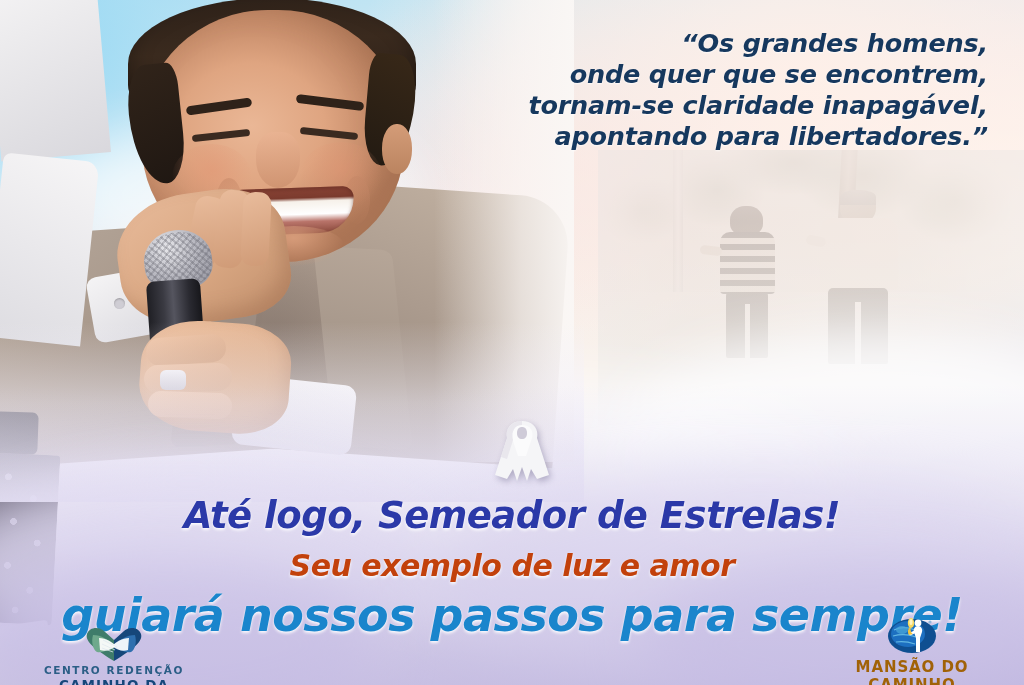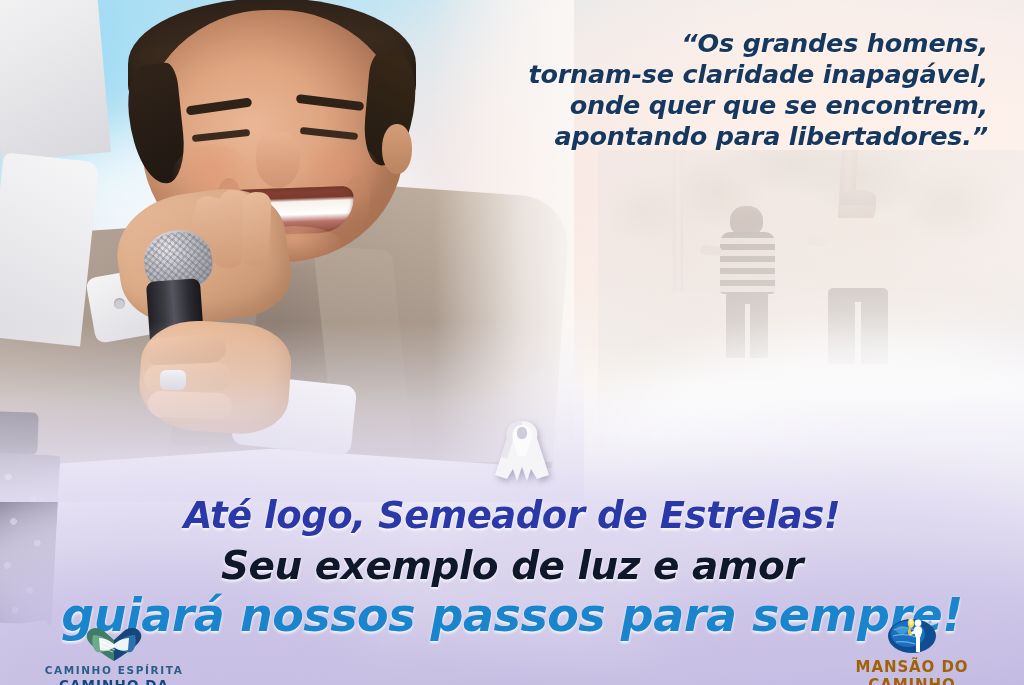--- a/index.html
+++ b/index.html
@@ -346,21 +346,21 @@
     position:absolute; left:0; top:486px; width:1024px; text-align:center;
   }
   .hl{
     font-family:"DejaVu Sans", sans-serif;
     font-weight:bold; font-style:italic;
     letter-spacing:-0.5px;
     text-shadow:0 2px 3px rgba(255,255,255,0.85), 0 0 1px rgba(255,255,255,0.9);
     margin-top:9px;
   }
   .hl1{ font-size:37px; line-height:42px; color:#2b39a8; }
-  .hl2{ font-size:39px; line-height:40px; color:#0f172a; }
+  .hl2{ font-size:30px; line-height:40px; color:#c2410c; }
   .hl3{ font-size:46px; line-height:41px; color:#1a85cc; }
 
   
   .logo-left{
     position:absolute; left:14px; top:626px; width:200px; text-align:center;
   }
   .logo-right{
     position:absolute; right:12px; top:620px; width:200px; text-align:center;
   }
   .logo-mark{ display:flex; justify-content:center; align-items:flex-end; height:36px; }
@@ -471,22 +471,22 @@
   </div>
 
   <div class="cloud cl4"></div>
   <div class="cloud cl5"></div>
   <div class="cloud cl7"></div>
   <div class="cloud cl8"></div>
   <div class="bg-lav"></div>
 
   <div class="quote">
     <div class="quote-line">“Os grandes homens,</div>
+    <div class="quote-line">onde quer que se encontrem,</div>
     <div class="quote-line">tornam-se claridade inapagável,</div>
-    <div class="quote-line">onde quer que se encontrem,</div>
     <div class="quote-line">apontando para libertadores.”</div>
   </div>
 
   <div class="ribbon-wrap">
     <svg width="62" height="72" viewBox="0 0 62 72" aria-hidden="true">
       <path d="M31 8 C20 8 14 16 16 25 L4 62 L16 66 L22 56 L26 68 L31 54 L36 68 L40 56 L46 66 L58 62 L46 25 C48 16 42 8 31 8 Z" fill="#f5f5f7"></path>
       <path d="M31 12 C23 12 19 18 21 25 L27 43 L35 43 L41 25 C43 18 39 12 31 12 Z" fill="#fbfbfc"></path>
       <path d="M26 20 C26 16 28 14 31 14 C34 14 36 16 36 20 C36 24 34 26 31 26 C28 26 26 24 26 20 Z" fill="#cfcbd8"></path>
       <path d="M31 8 C20 8 14 16 16 25 L10 44 L16 46 L22 27 C20 18 24 12 31 12 Z" fill="#e4e2ea" opacity="0.75"></path>
     </svg>
@@ -503,21 +503,21 @@
       <svg width="62" height="36" viewBox="0 0 62 36" aria-hidden="true">
         <path d="M31 35 C10 22 2 15 4 8 C6 1 16 0 21 5 L31 14 Z" fill="#3f7c6a"></path>
         <path d="M31 35 C52 22 60 15 58 8 C56 1 46 0 41 5 L31 14 Z" fill="#16477a"></path>
         <path d="M10 9 C18 9 26 14 31 19 C26 24 20 27 14 26 C10 24 8 16 10 9 Z" fill="#6fa98c"></path>
         <path d="M52 9 C44 9 36 14 31 19 C36 24 42 27 48 26 C52 24 54 16 52 9 Z" fill="#2e6fae"></path>
         <path d="M16 12 C23 12 29 16 33 20 C28 24 22 26 17 24 Z" fill="#ffffff" opacity="0.92"></path>
         <path d="M46 12 C39 12 33 16 29 20 C34 24 40 26 45 24 Z" fill="#ffffff" opacity="0.92"></path>
         <path d="M20 14 L34 21 M19 18 L32 24 M19 22 L30 26" stroke="#dfe8ef" stroke-width="0.8" fill="none"></path>
       </svg>
     </div>
-    <div class="logo-txt-sm">CAMINHO ESPÍRITA</div>
+    <div class="logo-txt-sm">CENTRO REDENÇÃO</div>
     <div class="logo-txt-lg">CAMINHO DA REDENÇÃO</div>
   </div>
 
   <div class="logo-right">
     <div class="logo-mark">
       <svg width="52" height="42" viewBox="0 0 52 42" aria-hidden="true">
         <ellipse cx="26" cy="22" rx="24" ry="17" fill="#0f4f91"></ellipse>
         <ellipse cx="22" cy="20" rx="17" ry="13" fill="#1c6fc0"></ellipse>
         <path d="M8 16 C14 13 22 13 29 16 M7 22 C14 20 22 20 30 23 M10 28 C16 27 23 28 29 30" stroke="#6fc3e8" stroke-width="1.2" fill="none" opacity="0.85"></path>
         <ellipse cx="16" cy="16" rx="6" ry="4" fill="#4aa6d8" opacity="0.75"></ellipse>

